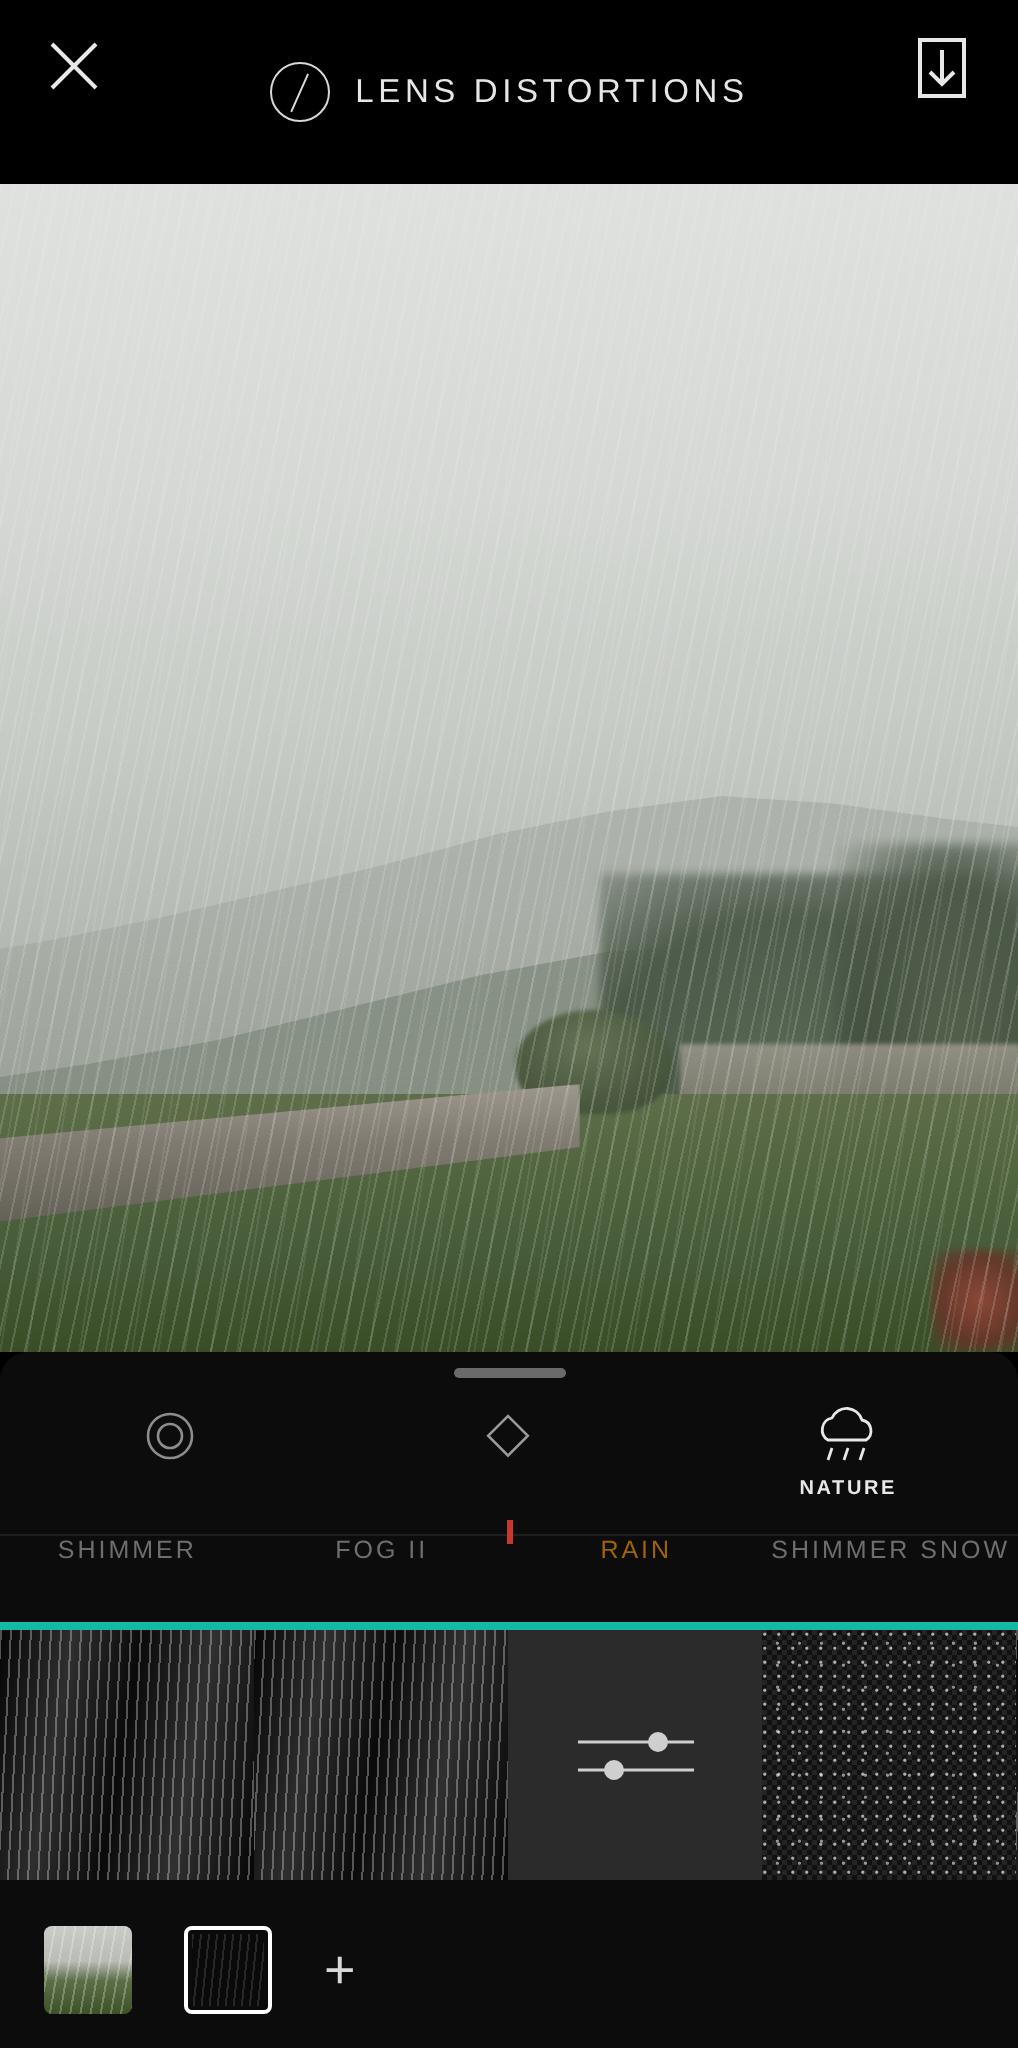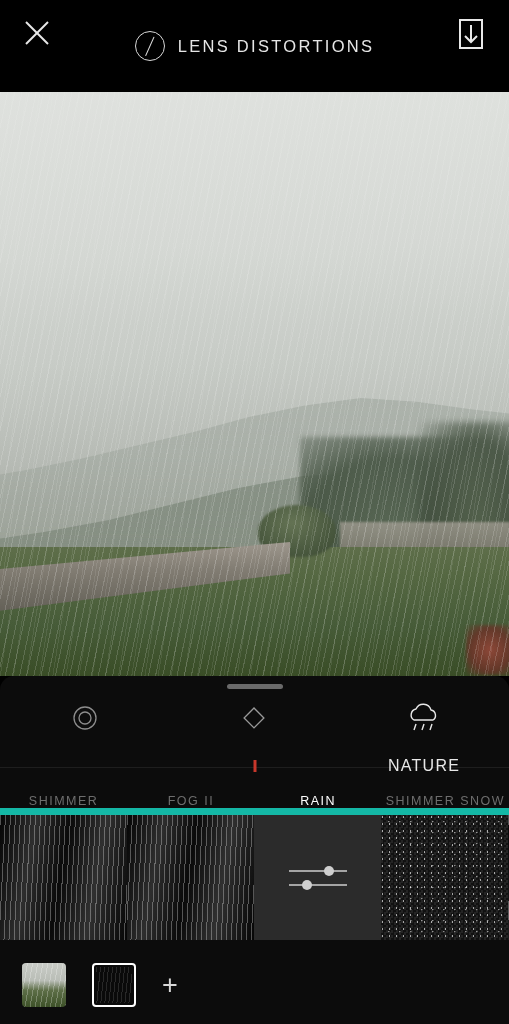--- a/index.html
+++ b/index.html
@@ -207,53 +207,54 @@
     cursor: pointer;
   }
   .cat-icon {
     height: 40px;
     display: flex;
     align-items: center;
     justify-content: center;
   }
   .cat-label {
     color: #e8e8e8;
-    font-size: 16px;
+    font-size: 10px;
     letter-spacing: 1.3px;
-    margin-top: 19px;
+    margin-top: 1px;
+    font-weight: bold;
   }
   .cat.inactive .cat-label { visibility: hidden; }
   .cat-indicator {
     position: absolute;
     left: 50%;
     bottom: -5px;
     transform: translateX(-50%);
     width: 3px;
     height: 12px;
     background: #c8372b;
   }
 
   
   .effect-tabs {
     display: flex;
-    align-items: flex-end;
+    align-items: flex-start;
     height: 48px;
     border-top: 1px solid #1e1e1e;
-    border-bottom: 7px solid #14b8a6;
+    border-bottom: 4px solid #14b8a6;
   }
   .effect-tab {
     flex: 1;
     text-align: center;
     font-size: 12.5px;
     letter-spacing: 1.5px;
     color: #6e6e6e;
     cursor: pointer;
     white-space: nowrap;
   }
-  .effect-tab.active { color: #ffffff; }
+  .effect-tab.active { color: #a16207; }
 
   
   .thumbs {
     display: flex;
     height: 125px;
     overflow: hidden;
   }
   .thumb {
     width: 127px;
     height: 125px;

